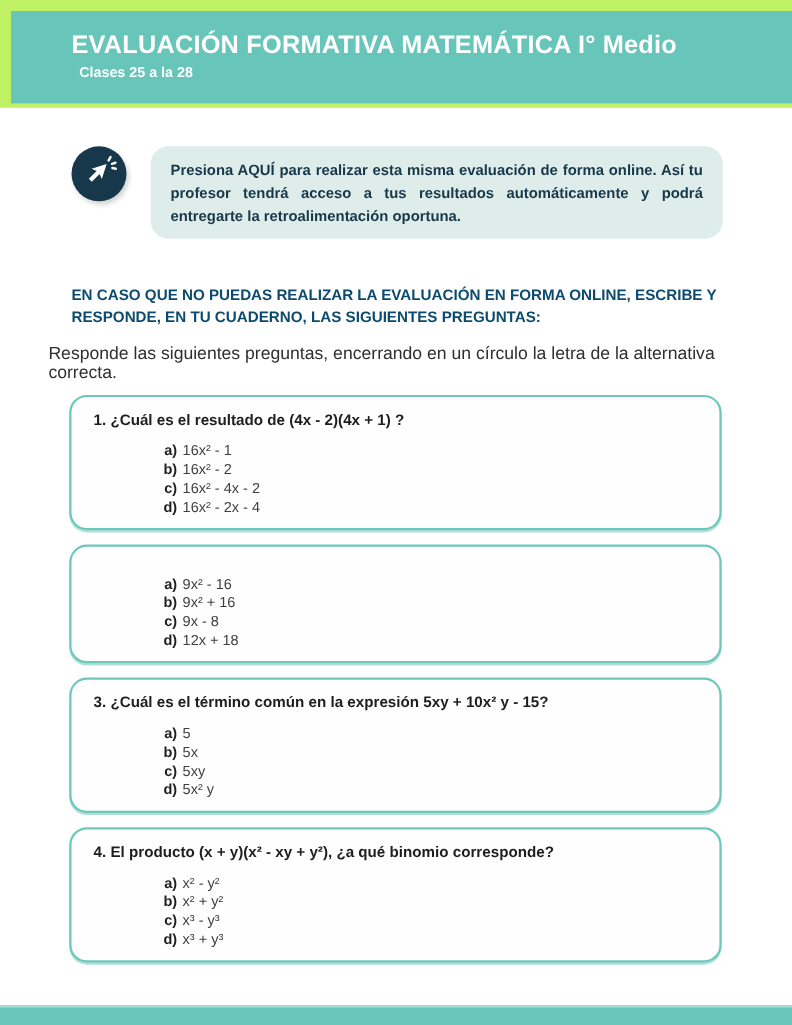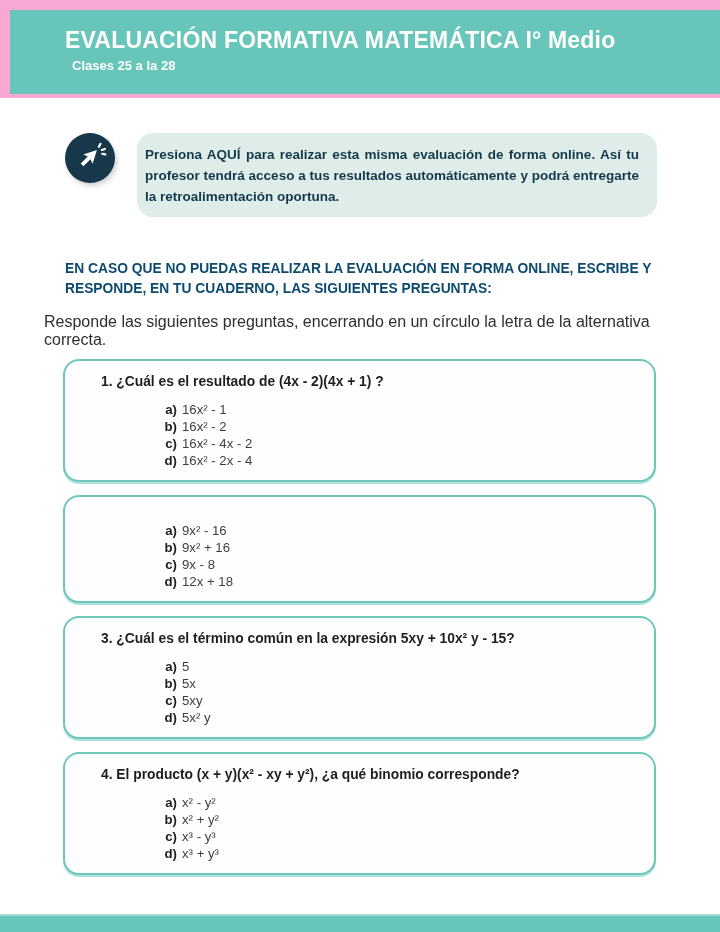--- a/index.html
+++ b/index.html
@@ -9,21 +9,21 @@
     background: #ffffff;
     font-family: "Liberation Sans", sans-serif;
     position: relative;
     overflow: hidden;
   }
 
   
   .banner {
     position: relative;
     height: 98px;
-    background: #f9a8d4; 
+    background: #bef264; 
   }
   .banner-main {
     position: absolute;
     left: 10px; top: 10px; right: 0; bottom: 4px;
     background: #68c5ba;
     color: #ffffff;
     padding: 17px 20px 0 55px;
   }
   .banner-title {
     font-size: 23px;
@@ -50,21 +50,21 @@
     border-radius: 50%;
     background: #17384a;
     display: flex; align-items: center; justify-content: center;
     box-shadow: 2px 3px 5px rgba(0,0,0,0.18);
     cursor: pointer;
   }
   .callout-box {
     flex: 1;
     background: #deede9;
     border-radius: 16px;
-    padding: 11px 18px 10px 8px;
+    padding: 11px 18px 10px 18px;
     font-size: 13.5px;
     font-weight: bold;
     line-height: 21px;
     color: #17384a;
     text-align: justify;
   }
   .callout-box .link { text-decoration: none; color: #17384a; cursor: pointer; }
 
   
   .notice {
@@ -78,21 +78,21 @@
     margin: 14px 60px 0 44px;
     font-size: 16px;
     color: #2e2e2e;
   }
 
   
   .qbox {
     margin: 13px 64px 0 63px;
     border: 2px solid #6fc7bc;
     border-radius: 16px;
-    padding: 13px 20px 11px 36px;
+    padding: 13px 20px 11px 20px;
     box-shadow: 0 2px 0 rgba(111,199,188,0.55);
     background: #fefefe;
   }
   .qbox:first-of-type { margin-top: 10px; }
   .qtitle {
     margin: 0;
     font-size: 13.8px;
     font-weight: bold;
     color: #1e1e1e;
   }

